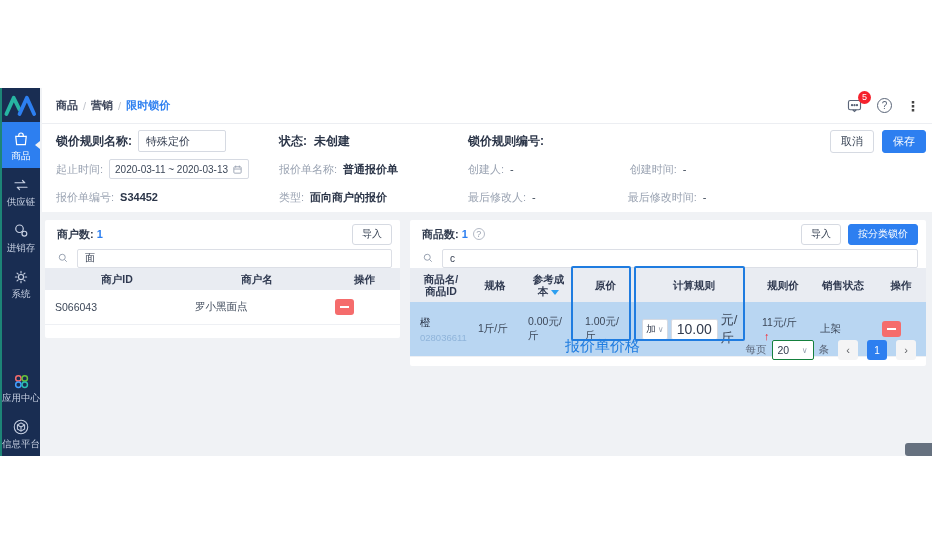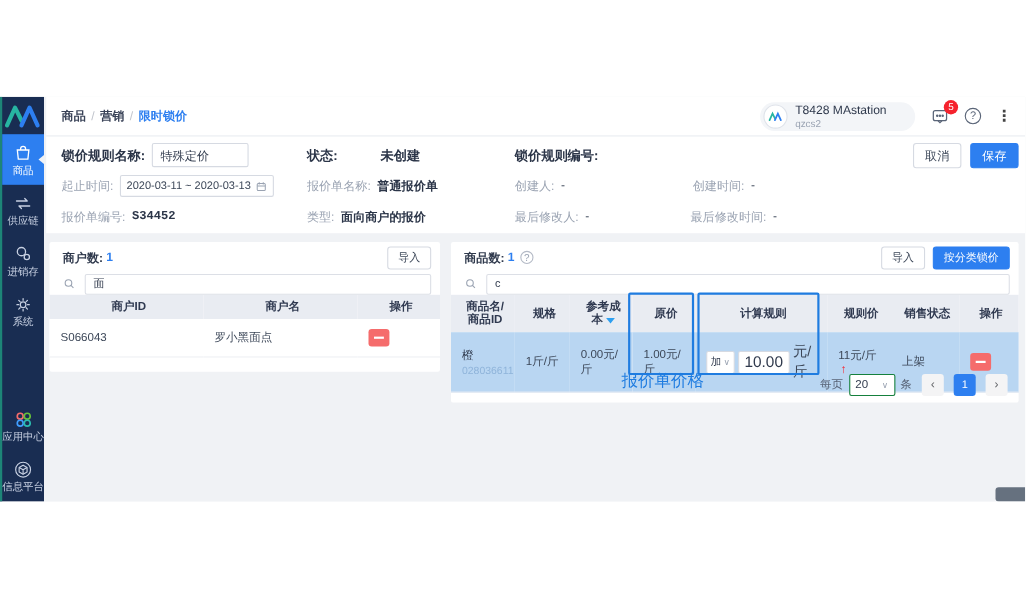--- a/index.html
+++ b/index.html
@@ -33,21 +33,21 @@
   .help-circle { width:15px; height:15px; border:1.4px solid #5a6578; border-radius:50%; font-size:10px; line-height:13px; text-align:center; color:#5a6578; }
   .kebab { font-size:14px; color:#444; letter-spacing:0; font-weight:bold; }
 
   
   .formbar { position:absolute; left:42px; top:36px; right:0; height:88px; background:#fff; z-index:3; font-size:11px; }
   .fcol { position:absolute; top:0; }
   .frow { height:26px; display:flex; align-items:center; margin-top:2px; }
   .lab-strong { font-weight:bold; color:#2b3548; font-size:12px; }
   .lab { color:#9aa3b2; }
   .val { color:#3c4758; }
-  .val-strong { color:#2b3548; font-weight:bold;font-family:Liberation Mono, monospace; }
+  .val-strong { color:#2b3548; font-weight:bold; }
   .tb-input { border:1px solid #d6dae2; border-radius:2px; background:#fff; height:22px; display:flex; align-items:center; padding:0 7px; color:#303a4d; }
   .date-input { border:1px solid #d6dae2; border-radius:2px; background:#fff; height:20px; display:flex; align-items:center; gap:4px; padding:0 5px; color:#3c4758; font-size:10px; }
   .date-input svg { width:11px; height:11px; color:#9aa3b2; }
   .hdr-btns { position:absolute; right:6px; top:6px; display:flex; gap:8px; }
   .btn { height:23px; border-radius:3px; font-size:11px; display:flex; align-items:center; justify-content:center; padding:0 10px; cursor:pointer; }
   .btn-plain { background:#fff; border:1px solid #d6dae2; color:#3c4758; }
   .btn-primary { background:#2d7ff0; border:1px solid #2d7ff0; color:#fff; }
 
   
   .panel { position:absolute; background:#fff; border-radius:2px; }
@@ -166,32 +166,20 @@
 
     <div class="topbar">
       <div class="crumbs">
         <span>商品</span>
         <span class="sep">/</span>
         <span>营销</span>
         <span class="sep">/</span>
         <span class="cur">限时锁价</span>
       </div>
       <div class="top-right">
-        <div class="userpill">
-          <div class="avatar">
-            <svg viewBox="0 0 26 18" width="14" height="10" fill="none" stroke-width="3" stroke-linecap="round">
-              <path d="M3 15L8 4l4 8" stroke="#27b5a2"></path>
-                <path d="M12 15L17 4l5 11" stroke="#2d7ff0"></path>
-            </svg>
-          </div>
-          <div>
-            <div class="uname">T8428 MAstation</div>
-            <div class="usub">qzcs2</div>
-          </div>
-        </div>
         <div class="icon-btn">
           <svg viewBox="0 0 24 24" fill="none" stroke="currentColor" stroke-width="1.6">
             <rect x="3.5" y="5" width="17" height="13" rx="2.5"></rect>
               <path d="M9.5 18l2.5 2.5L14.5 18"></path>
             <circle cx="8.5" cy="11.5" r="0.8" fill="currentColor"></circle>
               <circle cx="12" cy="11.5" r="0.8" fill="currentColor"></circle>
               <circle cx="15.5" cy="11.5" r="0.8" fill="currentColor"></circle>
           </svg>
           <span class="badge">5</span>
         </div>
@@ -219,21 +207,21 @@
             </svg>
           </div>
         </div>
         <div class="frow">
           <span class="lab">报价单编号:</span>
           <span class="val-strong" style="margin-left:6px;">S34452</span>
         </div>
       </div>
 
       <div class="fcol" style="left:237px; width:180px;">
-        <div class="frow" style="margin-top:4px;gap:32px;">
+        <div class="frow" style="margin-top:4px;">
           <span class="lab-strong">状态:</span>
           <span class="lab-strong" style="margin-left:7px;">未创建</span>
         </div>
         <div class="frow">
           <span class="lab">报价单名称:</span>
           <span class="val-strong" style="margin-left:6px;">普通报价单</span>
         </div>
         <div class="frow">
           <span class="lab">类型:</span>
           <span class="val-strong" style="margin-left:6px;">面向商户的报价</span>

